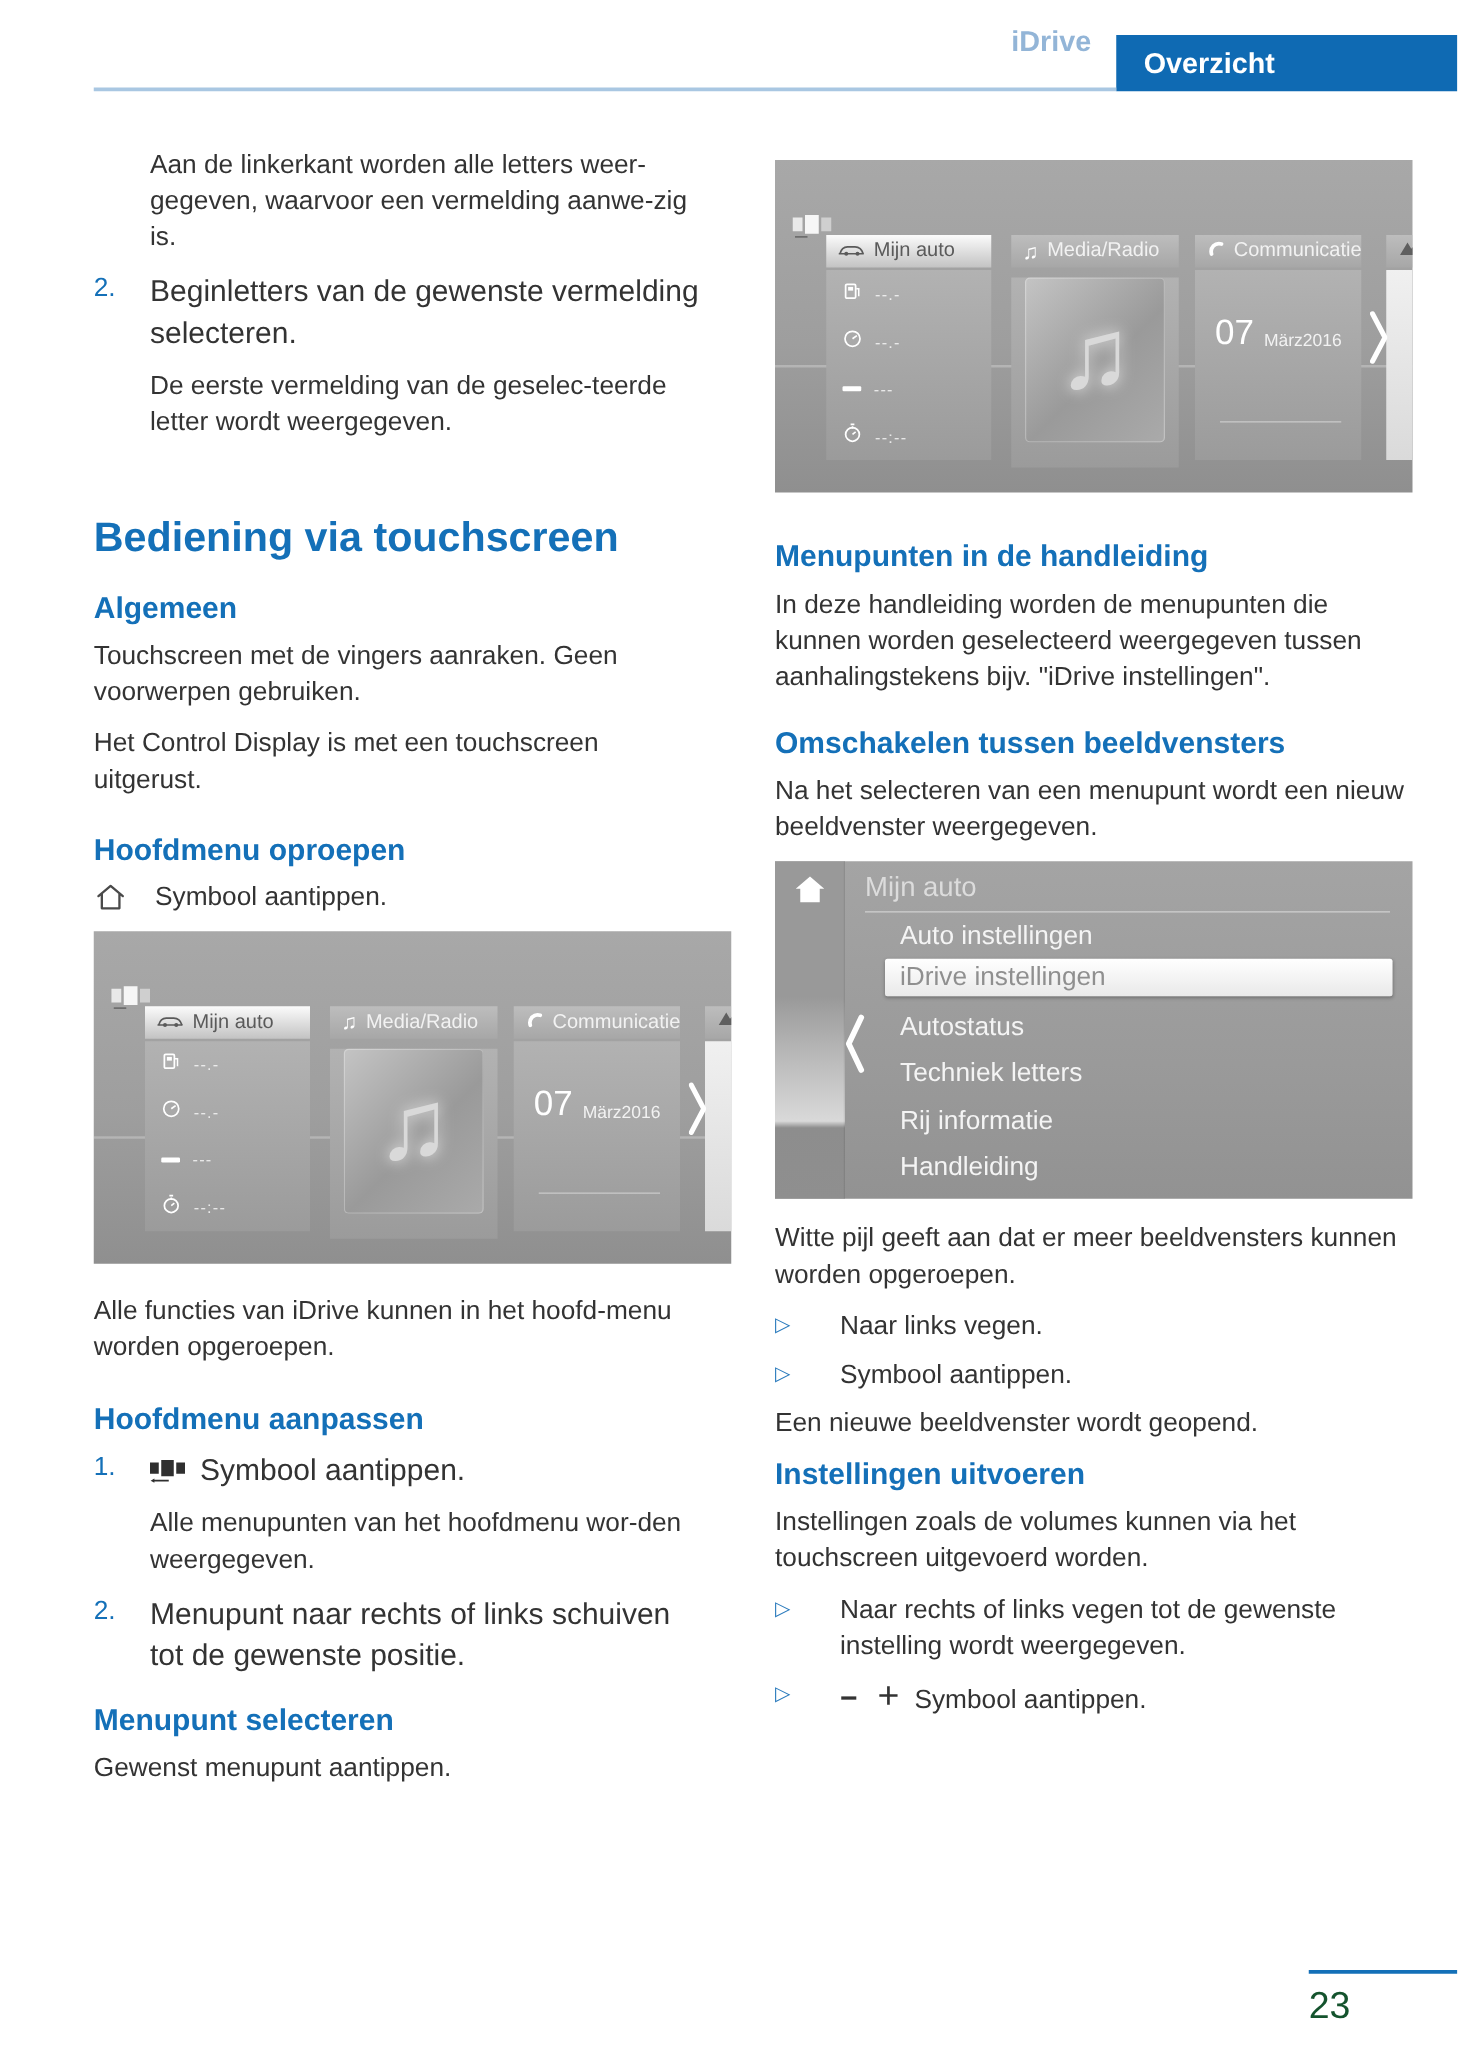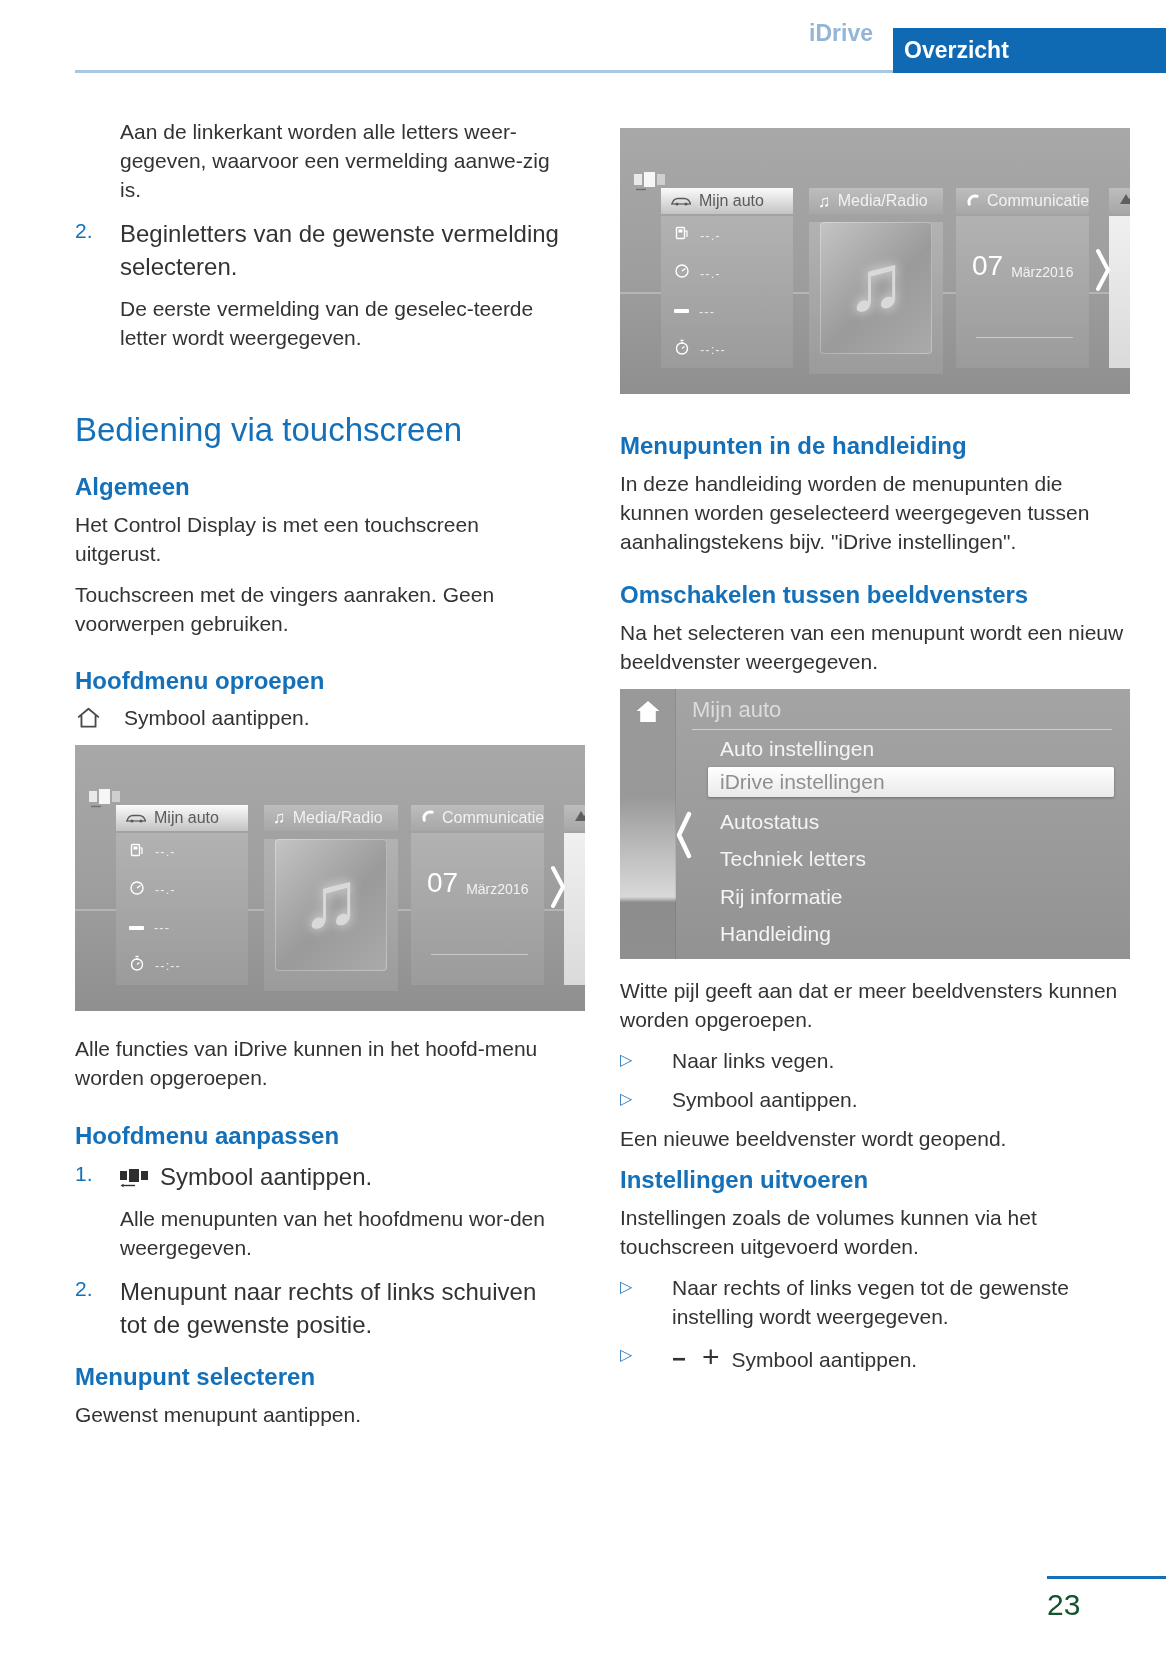--- a/index.html
+++ b/index.html
@@ -7,30 +7,30 @@
   .page {
     position:relative; width:1166px; height:1654px; background:#fff;
     font-family:"Liberation Sans", sans-serif; color:#333; overflow:hidden;
   }
 
   
   .hdr-section { position:absolute; top:20px; left:713px; width:160px; text-align:right;
     font-size:23px; font-weight:bold; color:#93b5d7; }
   .hdr-box { position:absolute; left:893px; top:28px; width:273px; height:45px;
     background:#0f6ab3; color:#fff; font-size:23px; font-weight:bold;
-    line-height:45px; padding-left:11px; }
+    line-height:45px; padding-left:22px; }
   .hdr-rule { position:absolute; left:75px; top:70px; width:818px; height:3px; background:#a9c7e2; }
 
   
   .col-left  { position:absolute; left:75px;  top:118px; width:484px; }
   .col-right { position:absolute; left:620px; top:128px; width:510px; }
 
   p { font-size:21px; line-height:1.38; margin:0 0 12px; }
   .indent { margin-left:45px; }
-  h1 { font-size:33px; color:#1470b8; margin:58px 0 11px; font-weight:normal; }
+  h1 { font-size:33px; color:#1470b8; margin:58px 0 11px; font-weight:bold; }
   h2 { font-size:24px; color:#1470b8; margin:28px 0 10px; font-weight:bold; }
   .li { display:flex; margin:0 0 12px; }
   .li .num { flex:none; width:45px; color:#1470b8; font-size:21px; line-height:1.38; }
   .li .li-body { flex:1; font-size:24px; line-height:1.38; }
   .icon-line { display:flex; align-items:center; gap:12px; margin:4px 0 14px;
     font-size:21px; }
   .inline-icon { display:inline-flex; align-items:center; margin-right:10px; vertical-align:-3px; }
 
   .bullet { display:flex; margin:0 0 10px; }
   .bullet .tri { flex:none; width:52px; color:#2b7bbd; font-size:16px; padding-top:3px; }
@@ -114,22 +114,22 @@
 
     <div class="li">
       <span class="num">2.</span>
       <div class="li-body">Beginletters van de gewenste vermelding selecteren.</div>
     </div>
     <p class="indent">De eerste vermelding van de geselec-teerde letter wordt weergegeven.</p>
 
     <h1>Bediening via touchscreen</h1>
 
     <h2 style="margin-top:24px">Algemeen</h2>
+    <p>Touchscreen met de vingers aanraken. Geen voorwerpen gebruiken.</p>
     <p>Het Control Display is met een touchscreen uitgerust.</p>
-    <p>Touchscreen met de vingers aanraken. Geen voorwerpen gebruiken.</p>
 
     <h2>Hoofdmenu oproepen</h2>
     <div class="icon-line">
       <span class="inline-icon">
         <svg width="27" height="26" viewBox="0 0 24 24">
             <path d="M3 11 L12 3.5 L21 11 M5.5 9.3 V20 H18.5 V9.3" fill="none" stroke="#4a4a4a" stroke-width="1.7" stroke-linejoin="round" stroke-linecap="round"></path>
           </svg>
       </span>
       <span>Symbool aantippen.</span>
     </div>

